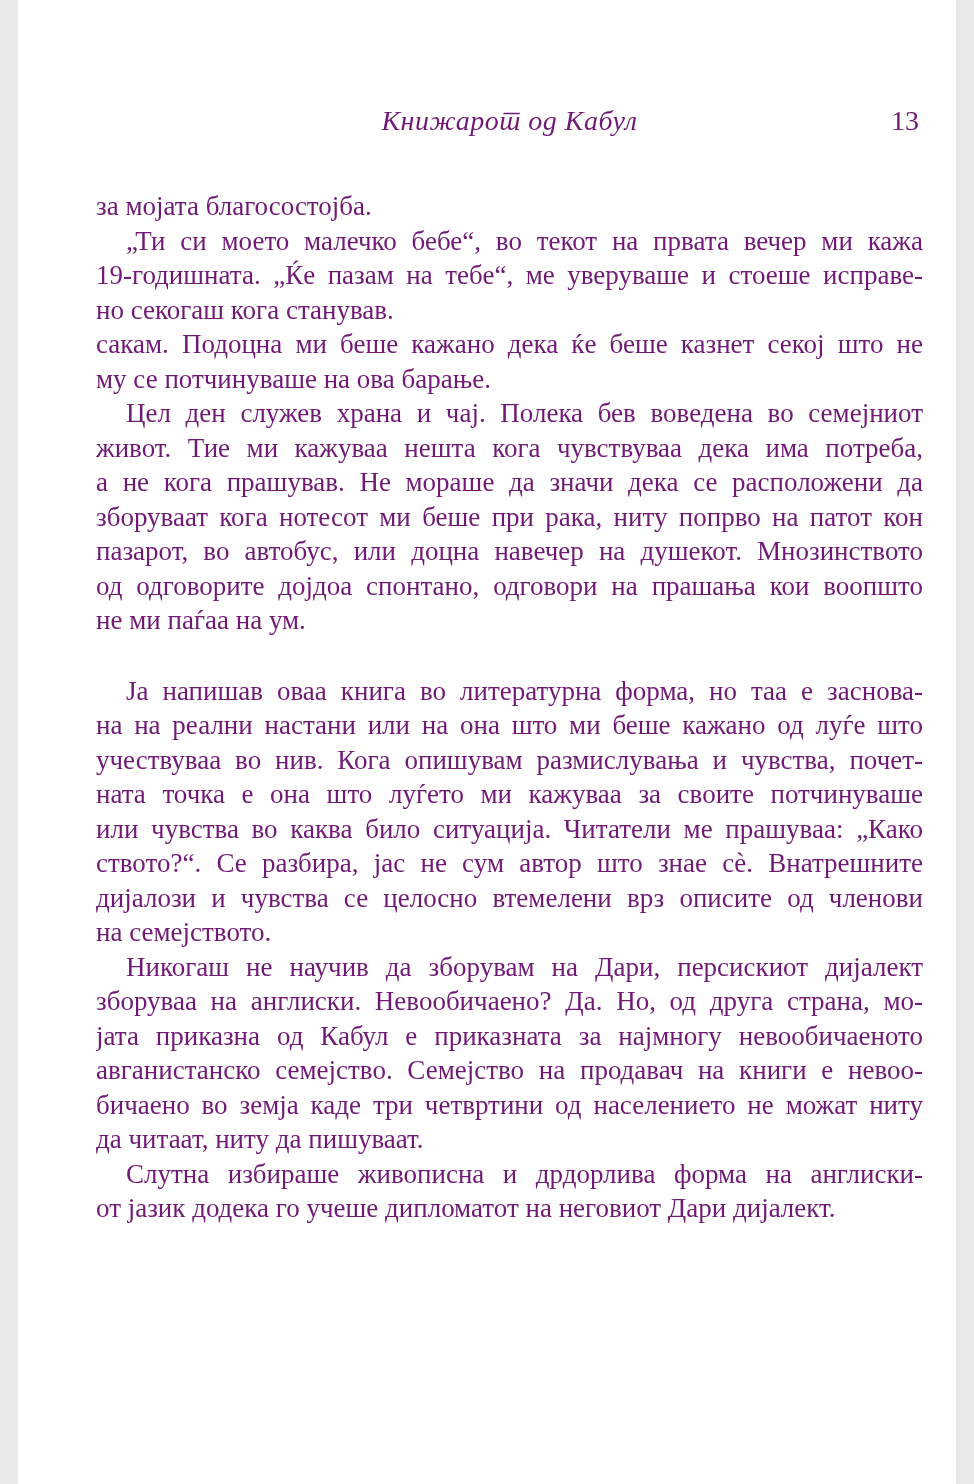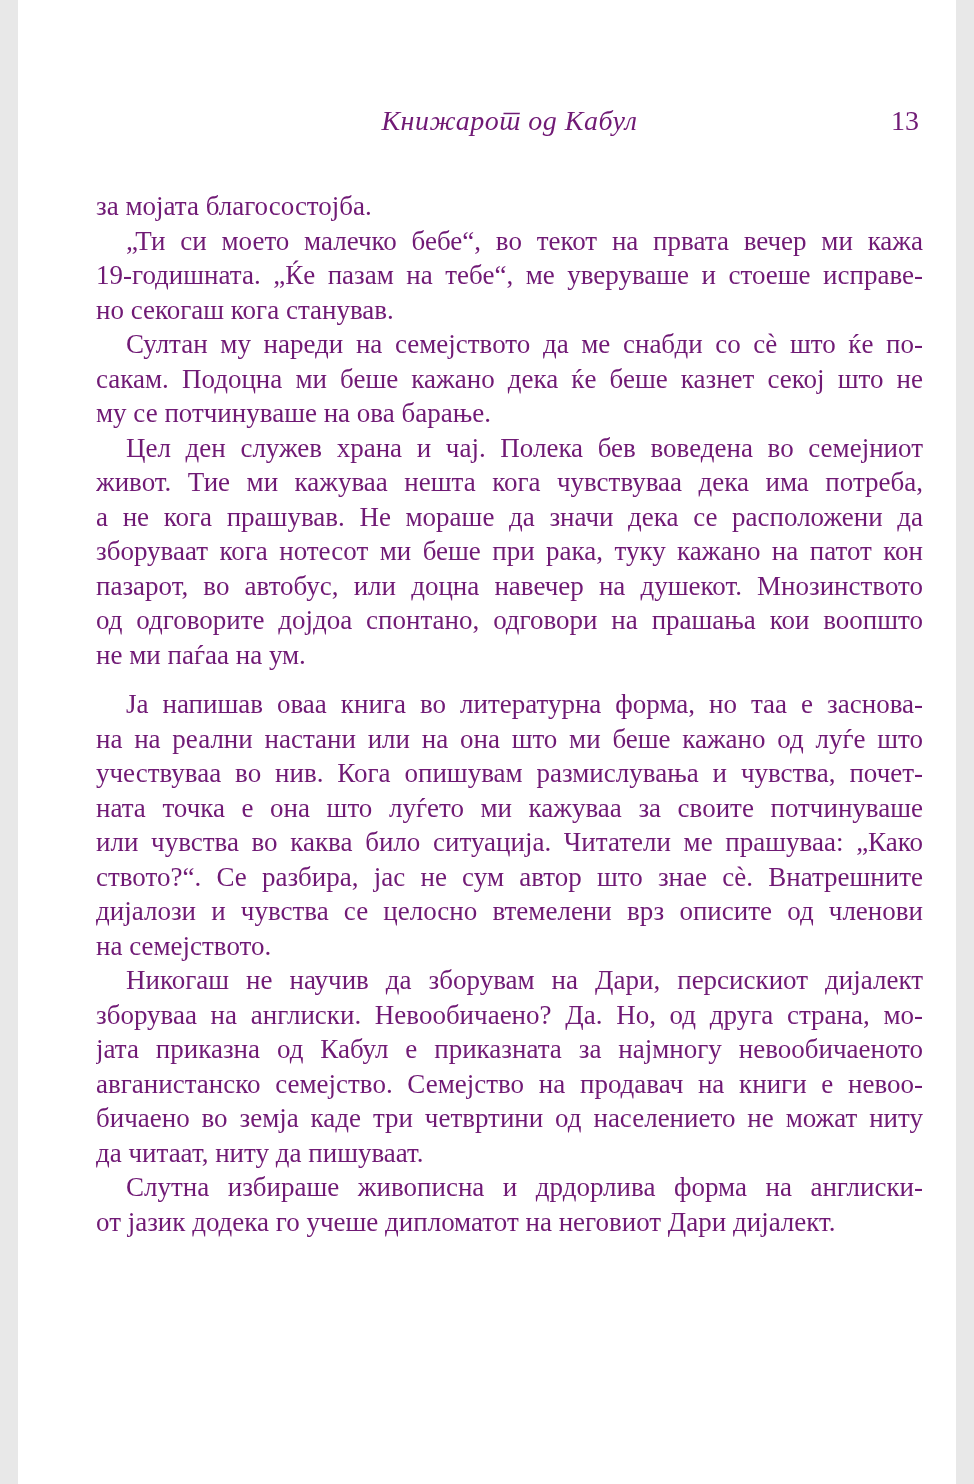--- a/index.html
+++ b/index.html
@@ -45,21 +45,21 @@
     left: 78px;
     top: 189px;
     width: 827px;
     font-size: 27px;
   }
   .paragraph {
     margin: 0;
     padding: 0;
   }
   .paragraph.section-break {
-    margin-top: 15px;
+    margin-top: 36px;
   }
   .line {
     height: 34.5px;
     line-height: 34.5px;
     overflow: hidden;
     text-align: justify;
     text-align-last: justify;
     white-space: nowrap;
   }
   .line.last {
@@ -81,29 +81,28 @@
   <div class="text-body" id="text-body">
       <div class="paragraph">
         <div class="line last">за мојата благосостојба.</div>
       </div>
       <div class="paragraph">
         <div class="line first-indent">„Ти си моето малечко бебе“, во текот на првата вечер ми кажа</div>
         <div class="line">19-годишната. „Ќе пазам на тебе“, ме уверуваше и стоеше исправе-</div>
         <div class="line last">но секогаш кога станував.</div>
       </div>
       <div class="paragraph">
-        <div class="line first-indent">Султан му нареди на семејството да ме снабди со сѐ што ќе по-</div>
         <div class="line">сакам. Подоцна ми беше кажано дека ќе беше казнет секој што не</div>
         <div class="line last">му се потчинуваше на ова барање.</div>
       </div>
       <div class="paragraph">
         <div class="line first-indent">Цел ден служев храна и чај. Полека бев воведена во семејниот</div>
         <div class="line">живот. Тие ми кажуваа нешта кога чувствуваа дека има потреба,</div>
         <div class="line">а не кога прашував. Не мораше да значи дека се расположени да</div>
-        <div class="line">зборуваат кога нотесот ми беше при рака, туку кажано на патот кон</div>
+        <div class="line">зборуваат кога нотесот ми беше при рака, ниту попрво на патот кон</div>
         <div class="line">пазарот, во автобус, или доцна навечер на душекот. Мнозинството</div>
         <div class="line">од одговорите дојдоа спонтано, одговори на прашања кои воопшто</div>
         <div class="line last">не ми паѓаа на ум.</div>
       </div>
       <div class="paragraph section-break">
         <div class="line first-indent">Ја напишав оваа книга во литературна форма, но таа е заснова-</div>
         <div class="line">на на реални настани или на она што ми беше кажано од луѓе што</div>
         <div class="line">учествуваа во нив. Кога опишувам размислувања и чувства, почет-</div>
         <div class="line">ната точка е она што луѓето ми кажуваа за своите потчинуваше</div>
         <div class="line">или чувства во каква било ситуација. Читатели ме прашуваа: „Како</div>

